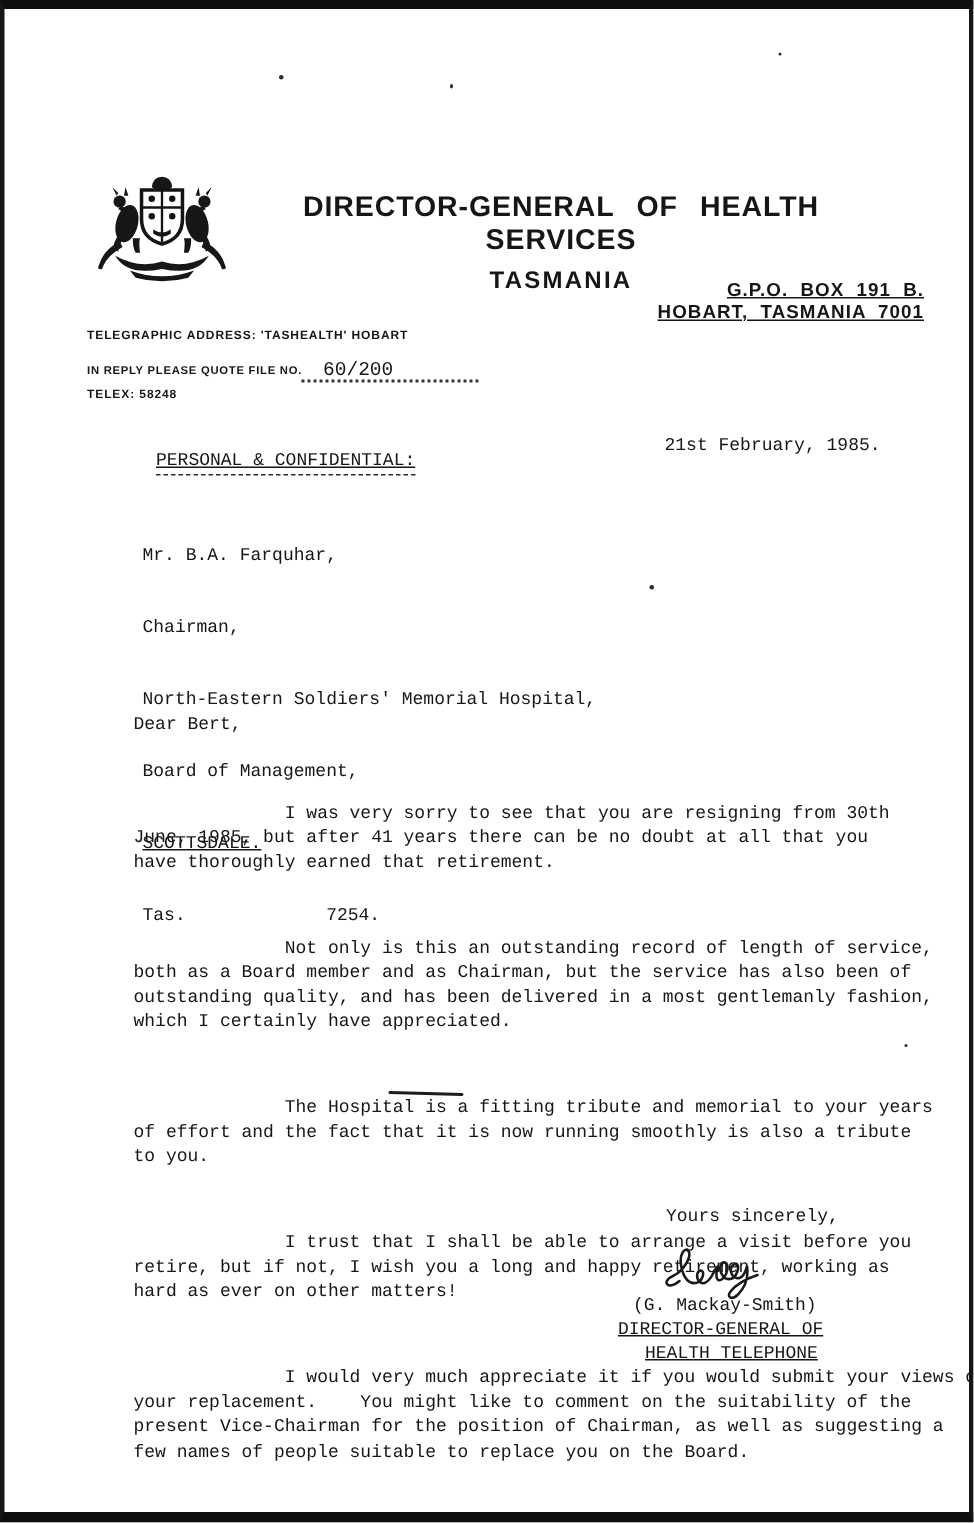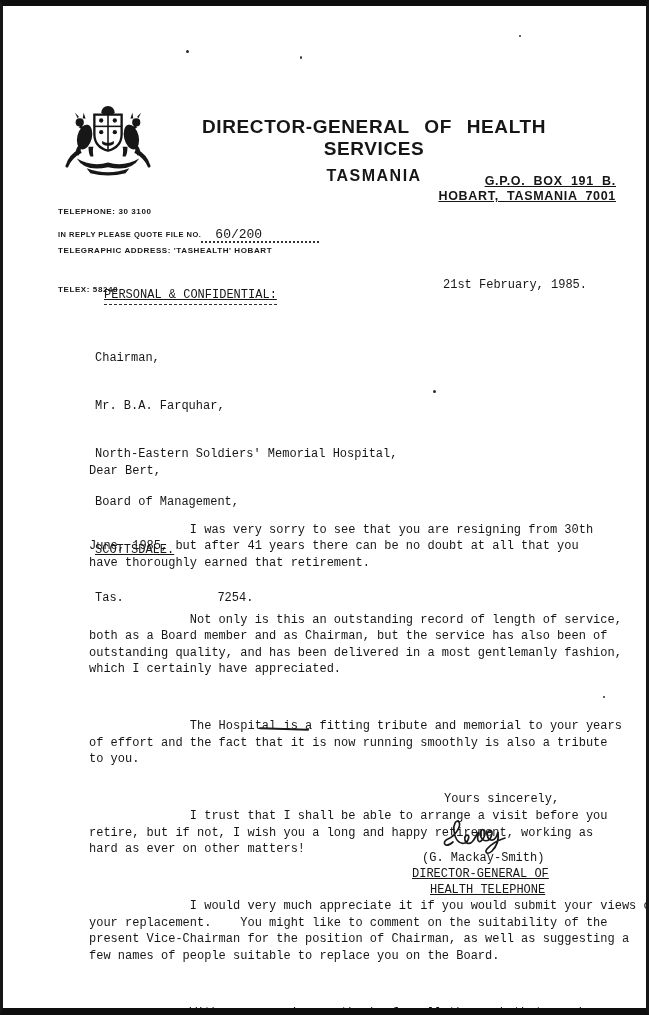--- a/index.html
+++ b/index.html
@@ -3,21 +3,21 @@
 <meta charset="utf-8">
 <style>
   html,body { margin:0; padding:0; background:#dddcd8; }
   .scan {
     position:relative; width:649px; height:1015px; margin:0 auto;
     background:#ffffff; box-sizing:border-box; overflow:hidden;
     border-top:6px solid #0e0e0e; border-bottom:7px solid #0e0e0e;
     border-left:3px solid #161616; border-right:3px solid #161616;
     color:#161616;
   }
-  .abs { position:absolute; }
+  .abs { position:absolute;margin-top:12px; }
   
   .lh-title {
     left:150px; top:110px; width:442px; text-align:center;
     font-family:"Liberation Sans",sans-serif; font-weight:bold;
   }
   .lh-title .t1 { font-size:19px; letter-spacing:.6px; word-spacing:9px; }
   .lh-title .t2 { font-size:16px; letter-spacing:1.5px; margin-top:7px; }
   .contact {
     left:55px; top:173px;
     font-family:"Liberation Sans",sans-serif; font-weight:bold;
@@ -90,41 +90,40 @@
       <path d="M28,68 q22,8 44,0 l-4,5 q-18,5 -36,0 z" fill="#171717"></path>
     </svg>
   </div>
 
   <div class="abs lh-title">
     <div class="t1">DIRECTOR-GENERAL OF HEALTH SERVICES</div>
     <div class="t2">TASMANIA</div>
   </div>
 
   <div class="abs contact">
-    <div>TELEPHONE: 30 3100</div>
     <div>TELEGRAPHIC ADDRESS: 'TASHEALTH' HOBART</div>
     <div>TELEX: 58248</div>
   </div>
 
   <div class="abs gpo">
     <div>G.P.O. BOX 191 B.</div>
     <div>HOBART, TASMANIA 7001</div>
   </div>
 
   <div class="abs replyline">
     <span>IN REPLY PLEASE QUOTE FILE NO.</span><span class="fileno">60/200</span>
   </div>
 
   <div class="abs mono date">21st February, 1985.</div>
 
   <div class="abs mono confidential">PERSONAL &amp; CONFIDENTIAL:</div>
 
   <div class="abs mono recipient">
+    <div>Mr. B.A. Farquhar,</div>
     <div>Chairman,</div>
-    <div>Mr. B.A. Farquhar,</div>
     <div>North-Eastern Soldiers' Memorial Hospital,</div>
     <div>Board of Management,</div>
     <div class="u">SCOTTSDALE.</div>
     <div>Tas.             7254.</div>
   </div>
 
   <div class="abs mono bodyblock">
     <div class="salutation">Dear Bert,</div>
     <div class="para">              I was very sorry to see that you are resigning from 30th
 June, 1985, but after 41 years there can be no doubt at all that you

